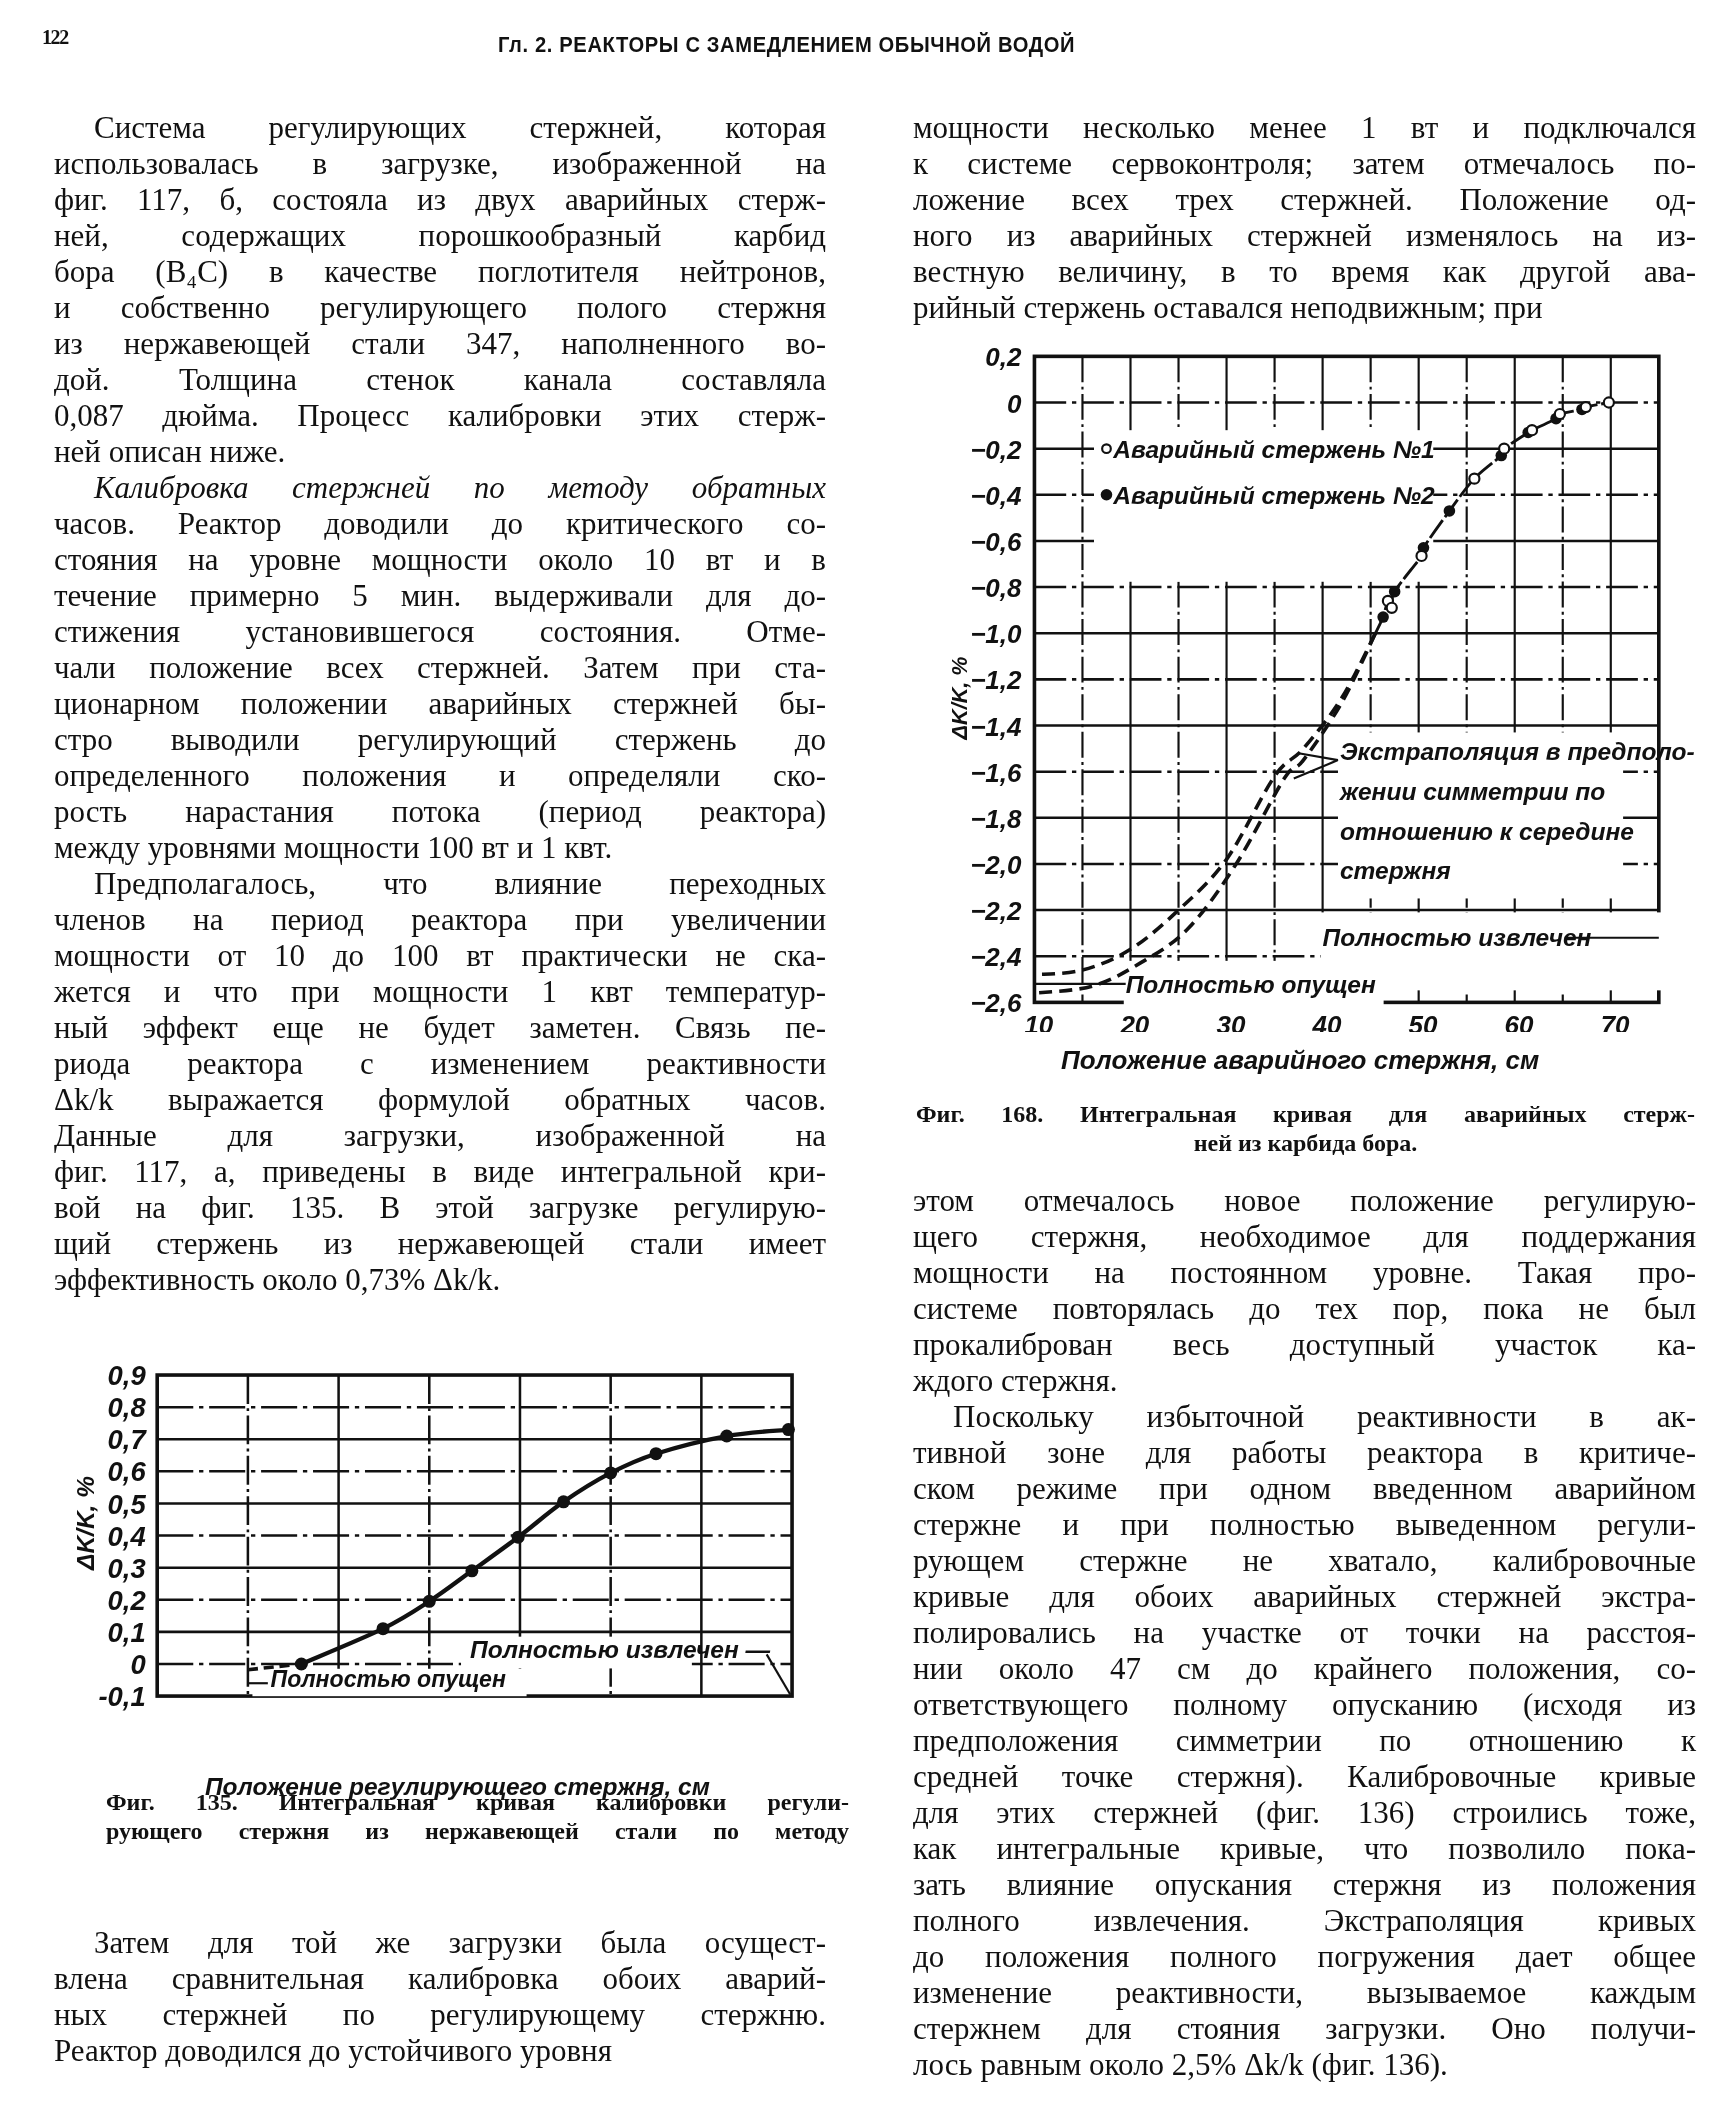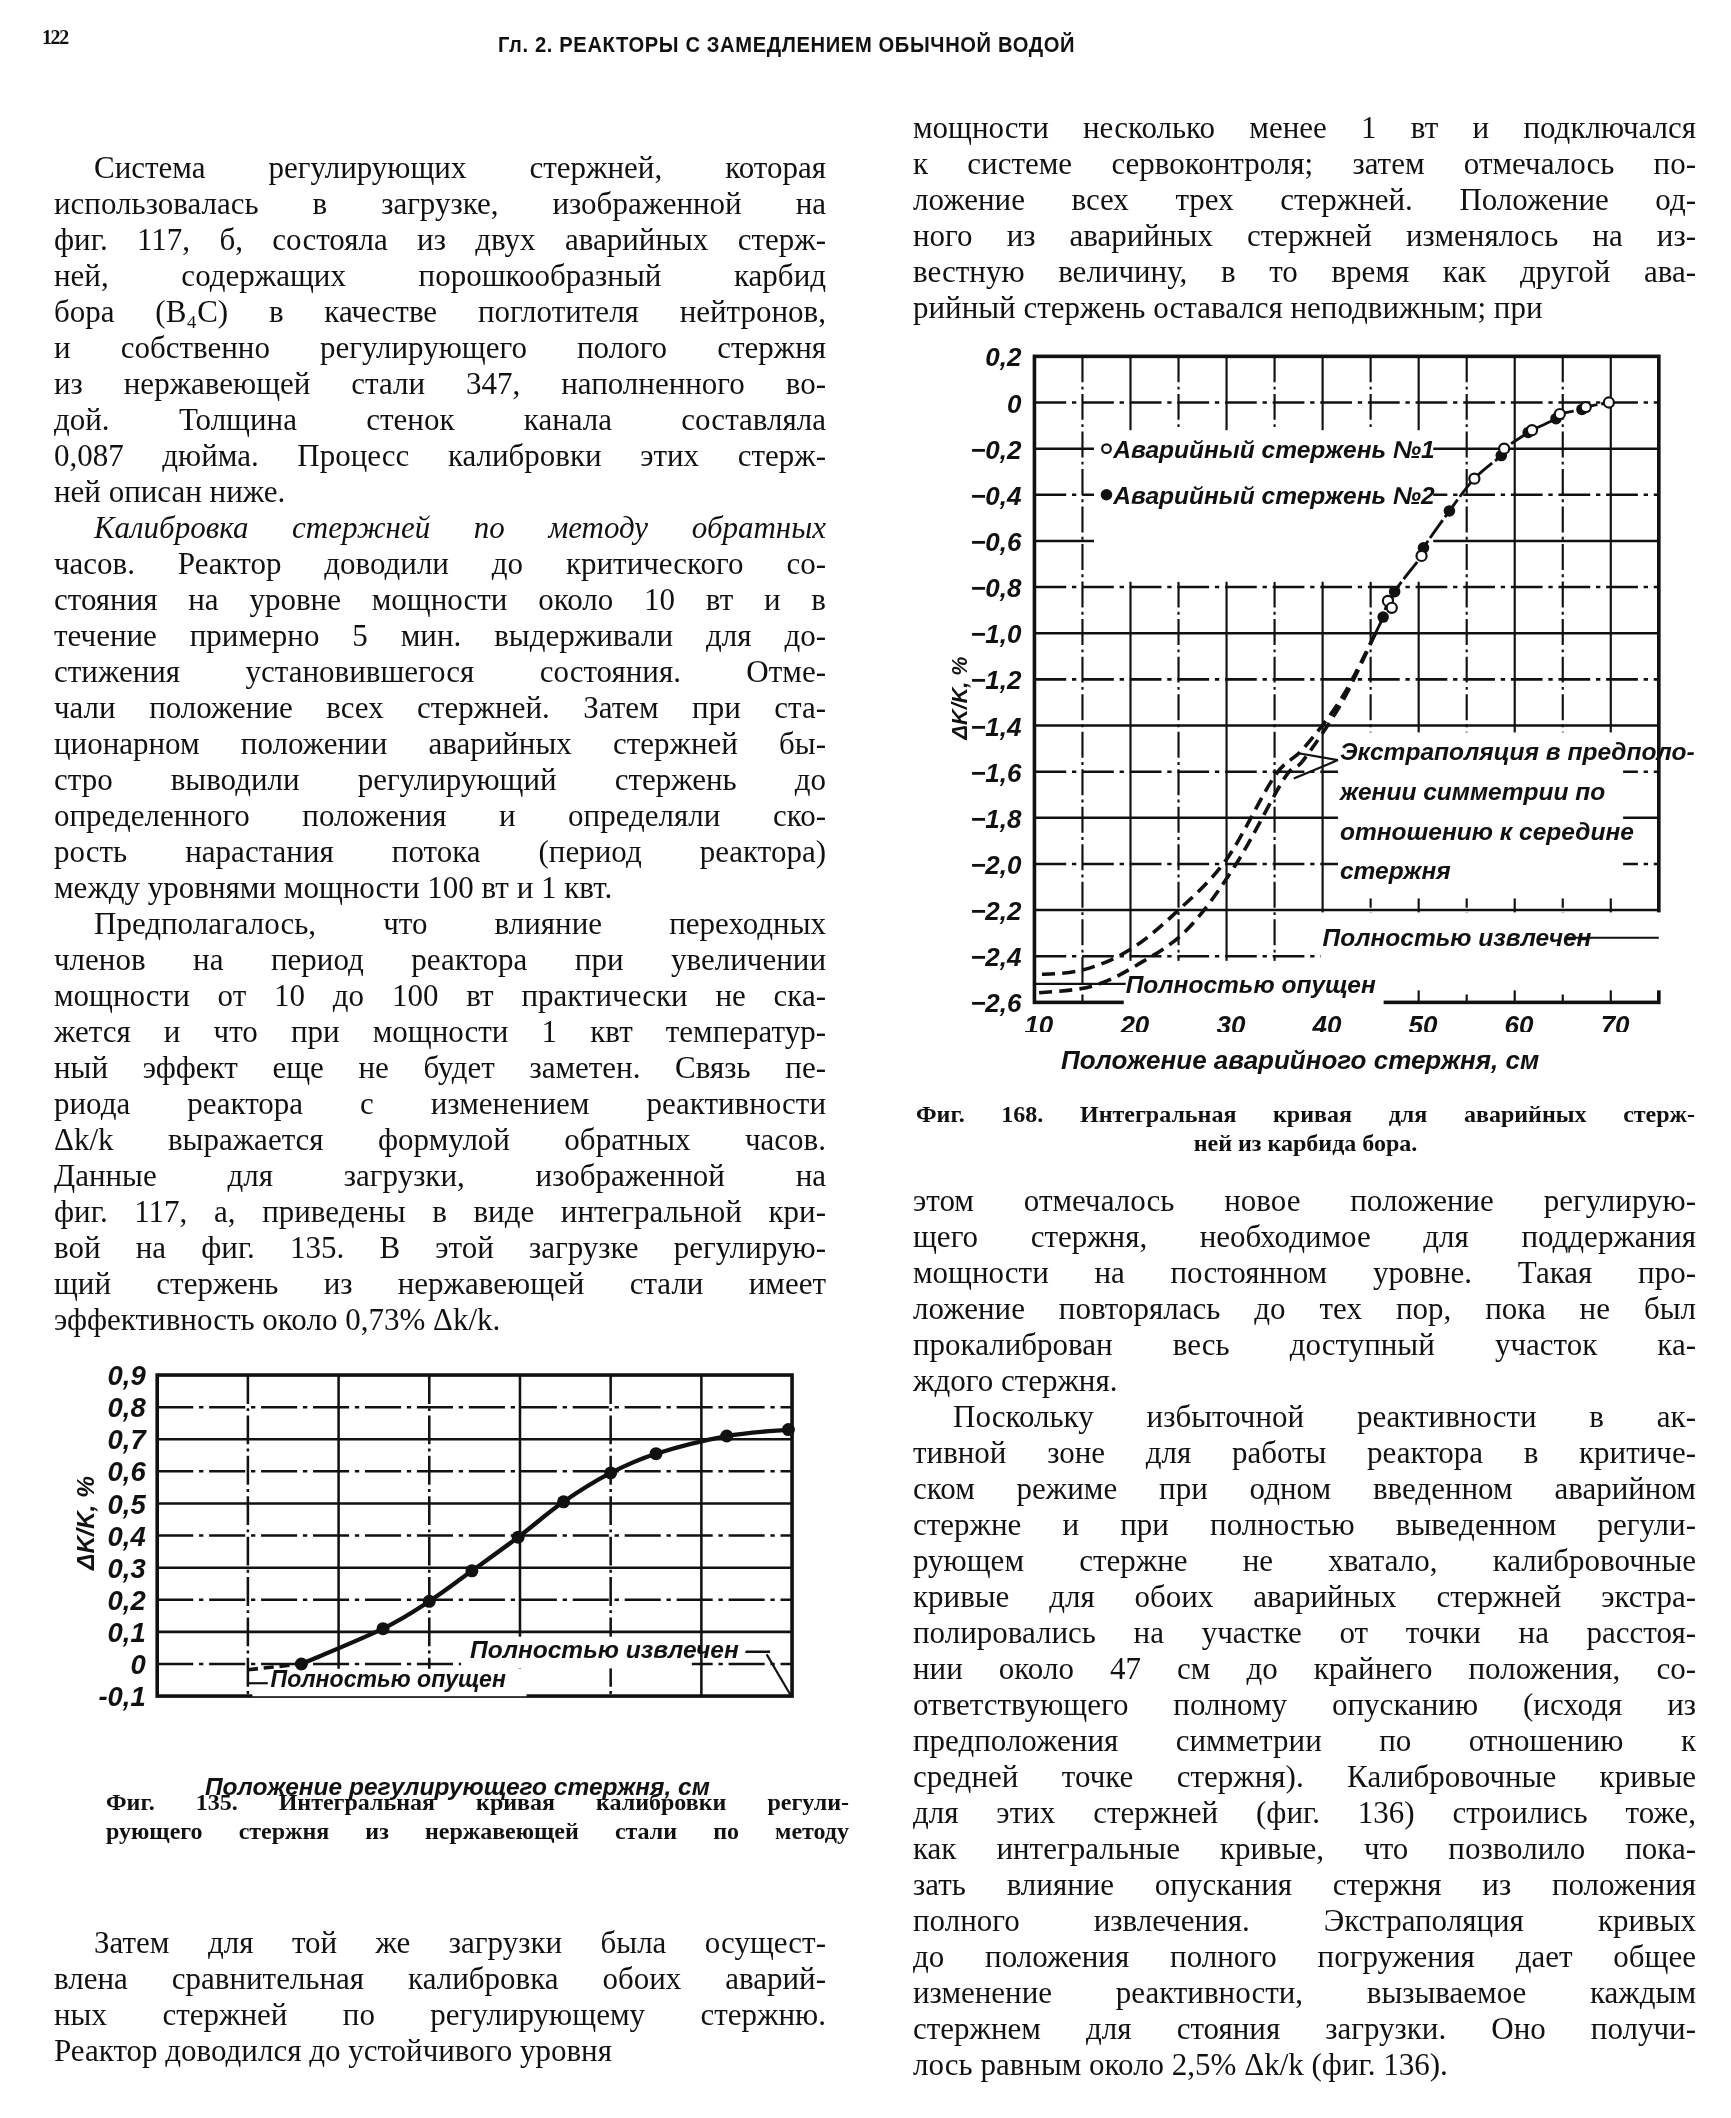--- a/index.html
+++ b/index.html
@@ -17,21 +17,21 @@
   .caption .cline.center{text-align-last:center;}
   .axis-title{position:absolute;font-family:"Liberation Sans","DejaVu Sans",sans-serif;font-style:italic;font-weight:bold;font-size:24.5px;white-space:nowrap;text-align:right;}
   svg text{font-family:"Liberation Sans","DejaVu Sans",sans-serif;font-style:italic;font-weight:bold;}
 </style>
 </head>
 <body>
 
 <div class="hdr-num">122</div>
 <div class="hdr-title">Гл. 2. РЕАКТОРЫ С ЗАМЕДЛЕНИЕМ ОБЫЧНОЙ ВОДОЙ</div>
 
-<div class="col" id="leftcol" style="left:54px;top:110px;width:772px;margin-top:40px;">
+<div class="col" id="leftcol" style="left:54px;top:110px;width:772px;">
   <div>
       <span class="line indent">Система регулирующих стержней, которая</span>
       <span class="line">использовалась в загрузке, изображенной на</span>
       <span class="line">фиг. 117, б, состояла из двух аварийных стерж-</span>
       <span class="line">ней, содержащих порошкообразный карбид</span>
       <span class="line">бора (B₄C) в качестве поглотителя нейтронов,</span>
       <span class="line">и собственно регулирующего полого стержня</span>
       <span class="line">из нержавеющей стали 347, наполненного во-</span>
       <span class="line">дой. Толщина стенок канала составляла</span>
       <span class="line">0,087 дюйма. Процесс калибровки этих стерж-</span>
@@ -236,21 +236,21 @@
 <div class="caption" style="left:916px;top:1100px;width:779px;">
     <span class="cline">Фиг. 168. Интегральная кривая для аварийных стерж-</span>
     <span class="cline center">ней из карбида бора.</span>
   </div>
 
 <div class="col" style="left:913px;top:1183px;width:783px;">
   <div>
       <span class="line">этом отмечалось новое положение регулирую-</span>
       <span class="line">щего стержня, необходимое для поддержания</span>
       <span class="line">мощности на постоянном уровне. Такая про-</span>
-      <span class="line">ложение повторялась до тех пор, пока не был</span>
+      <span class="line">системе повторялась до тех пор, пока не был</span>
       <span class="line">прокалиброван весь доступный участок ка-</span>
       <span class="line last">ждого стержня.</span>
     </div>
   <div>
       <span class="line indent">Поскольку избыточной реактивности в ак-</span>
       <span class="line">тивной зоне для работы реактора в критиче-</span>
       <span class="line">ском режиме при одном введенном аварийном</span>
       <span class="line">стержне и при полностью выведенном регули-</span>
       <span class="line">рующем стержне не хватало, калибровочные</span>
       <span class="line">кривые для обоих аварийных стержней экстра-</span>

